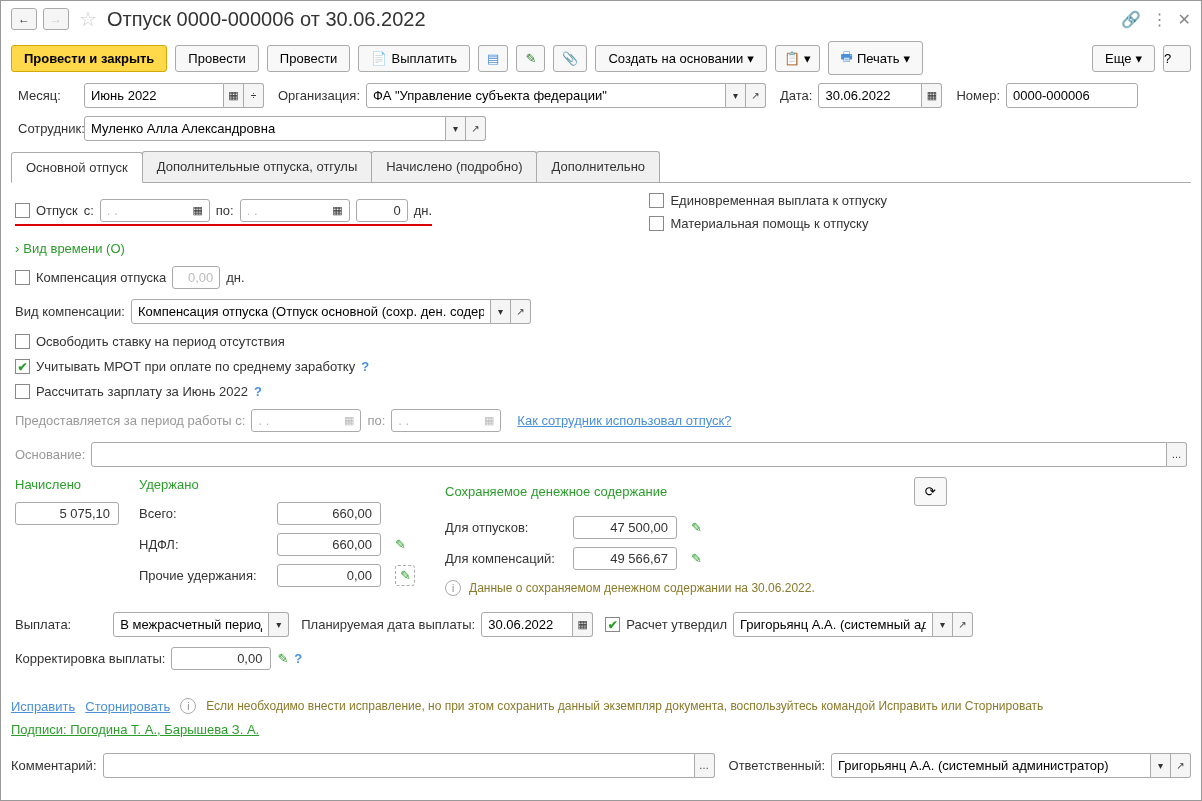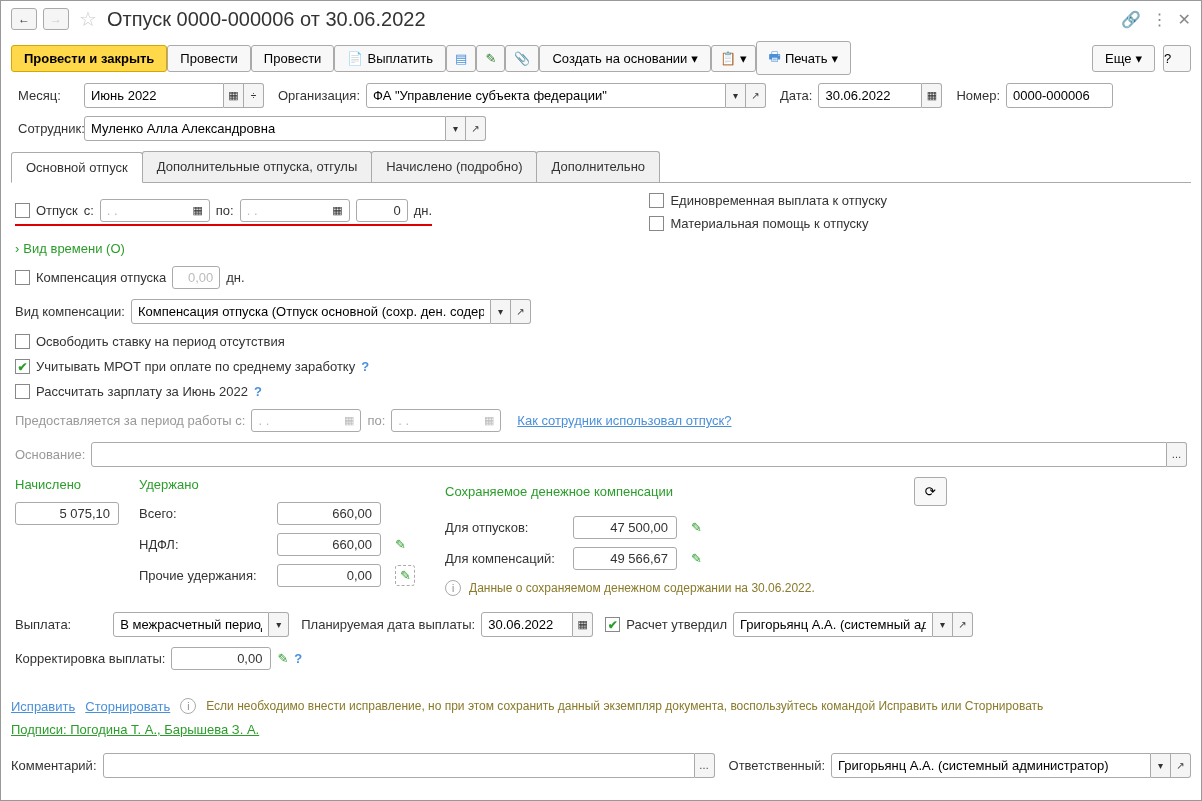--- a/index.html
+++ b/index.html
@@ -4,21 +4,21 @@
 <style>
 * { box-sizing: border-box; margin: 0; padding: 0; }
 body { font-family: Arial, sans-serif; font-size: 13px; color: #333; background: #fff; }
 .container { border: 1px solid #999; width: 1202px; height: 801px; padding: 0; position: relative; overflow: hidden; }
 .titlebar { display: flex; align-items: center; padding: 6px 10px; gap: 6px; }
 .nav-btn { width: 26px; height: 22px; border: 1px solid #aaa; border-radius: 3px; background: #f5f5f5; display: flex; align-items: center; justify-content: center; cursor: pointer; font-size: 12px; }
 .star-icon { font-size: 20px; color: #ccc; margin: 0 4px; }
 .title-text { font-size: 20px; flex: 1; }
 .title-actions { display: flex; gap: 10px; align-items: center; font-size: 16px; color: #888; }
 .title-actions span { cursor: pointer; }
-.toolbar { display: flex; align-items: center; padding: 4px 10px; flex-wrap: wrap; }
+.toolbar { display: flex; align-items: center; padding: 4px 10px; gap: 8px; flex-wrap: wrap; }
 .btn { border: 1px solid #aaa; border-radius: 3px; background: #f8f8f8; padding: 5px 12px; cursor: pointer; font-size: 13px; display: inline-flex; align-items: center; gap: 4px; }
 .btn-primary { background: #ffd94a; border-color: #d4a800; font-weight: bold; }
 .btn-icon { padding: 5px 8px; }
 .icon-pay { color: #4a90d9; }
 .icon-doc { color: #4a90d9; }
 .icon-pen { color: #2a7d2a; }
 .icon-clip { color: #888; }
 .icon-sheet { color: #4a90d9; }
 .icon-print { color: #4a90d9; }
 .toolbar-right { margin-left: auto; display: flex; gap: 8px; }
@@ -131,21 +131,21 @@
       <div class="sel-btn">↗</div>
     </div>
     <span class="label" style="margin-left:8px">Дата:</span>
     <div class="ctl">
       <input class="input" style="width: 104px;" value="30.06.2022">
       <div class="sel-btn">
           <span class="cal-icon">▦</span>
         </div>
     </div>
     <span class="label" style="margin-left:8px">Номер:</span>
-    <input class="input input-full" style="width: 107px;" value="0000-000006">
+    <input class="input input-full" style="width: 132px;" value="0000-000006">
   </div>
 
   <div class="form-row">
     <span class="label" style="width:60px">Сотрудник:</span>
     <div class="ctl">
       <input class="input" style="width: 362px;" value="Муленко Алла Александровна">
       <div class="sel-btn">▾</div>
       <div class="sel-btn">↗</div>
     </div>
   </div>
@@ -258,21 +258,21 @@
             <div class="num-val" style="width:104px">660,00</div>
             <span class="pencil">✎</span>
             <span class="label">Прочие удержания:</span>
             <div class="num-val" style="width:104px">0,00</div>
             <span class="dotted pencil" style="padding:2px 4px">✎</span>
           </div>
         </div>
       </div>
       <div class="col" style="flex:1">
         <div style="display:flex;align-items:center;gap:10px">
-          <span class="green-hdr" style="flex:1">Сохраняемое денежное компенсации</span>
+          <span class="green-hdr" style="flex:1">Сохраняемое денежное содержание</span>
           <button class="refresh-btn" style="margin-right:240px">⟳</button>
         </div>
         <div style="display:grid;grid-template-columns:120px 110px 20px;gap:8px 8px;align-items:center">
           <span class="label">Для отпусков:</span>
           <div class="num-val" style="width:104px">47 500,00</div>
           <span class="pencil">✎</span>
           <span class="label">Для компенсаций:</span>
           <div class="num-val" style="width:104px">49 566,67</div>
           <span class="pencil">✎</span>
         </div>

